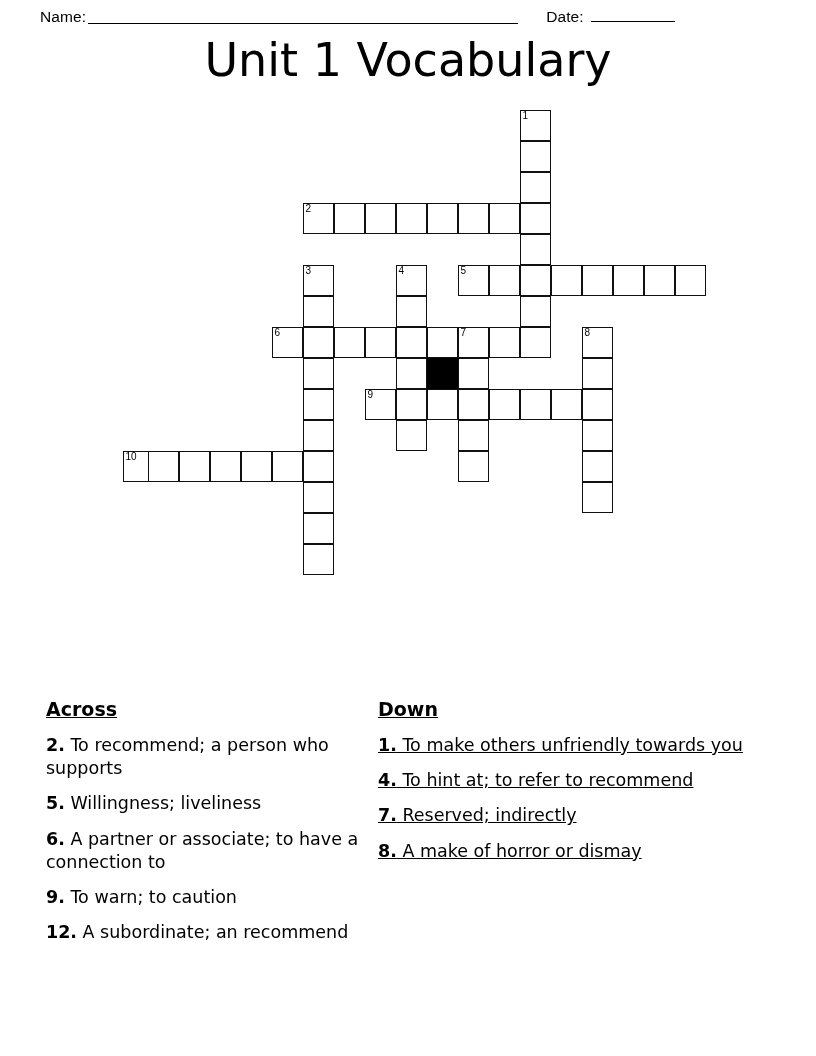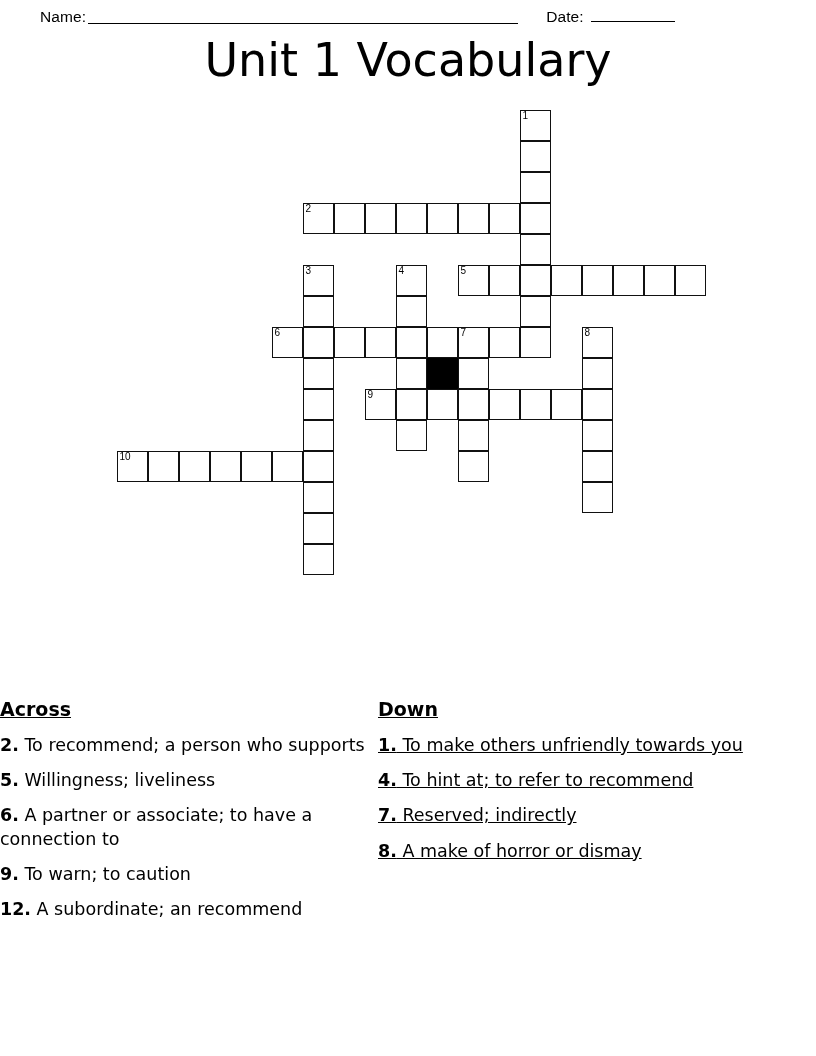--- a/index.html
+++ b/index.html
@@ -99,20 +99,21 @@
     top: 698px;
     width: 816px;
     display: flex;
     align-items: flex-start;
   }
   .clue-column {
     box-sizing: border-box;
   }
   #across-column {
     width: 368px;
+    padding-left: 46px;
   }
   #down-column {
     width: 400px;
     padding-left: 10px;
     text-decoration: underline;
   }
   .clue-heading {
     font-family: "DejaVu Sans", sans-serif;
     font-size: 19px;
     font-weight: bold;
@@ -218,21 +219,21 @@
     <div class="cw-cell" style="left: 582px; top: 420px;"></div>
     <div class="cw-cell" style="left: 582px; top: 451px;"></div>
     <div class="cw-cell" style="left: 582px; top: 482px;"></div>
     <div class="cw-cell" style="left: 365px; top: 389px;">
       <span class="cw-num">9</span>
     </div>
     <div class="cw-cell" style="left: 427px; top: 389px;"></div>
     <div class="cw-cell" style="left: 489px; top: 389px;"></div>
     <div class="cw-cell" style="left: 520px; top: 389px;"></div>
     <div class="cw-cell" style="left: 551px; top: 389px;"></div>
-    <div class="cw-cell" style="left: 117px; top: 451px;">
+    <div class="cw-cell" style="left: 123px; top: 451px;">
       <span class="cw-num">10</span>
     </div>
     <div class="cw-cell" style="left: 148px; top: 451px;"></div>
     <div class="cw-cell" style="left: 179px; top: 451px;"></div>
     <div class="cw-cell" style="left: 210px; top: 451px;"></div>
     <div class="cw-cell" style="left: 241px; top: 451px;"></div>
     <div class="cw-cell" style="left: 272px; top: 451px;"></div>
     <div class="cw-cell blocked" style="left: 427px; top: 358px;"></div>
   </div>
 

